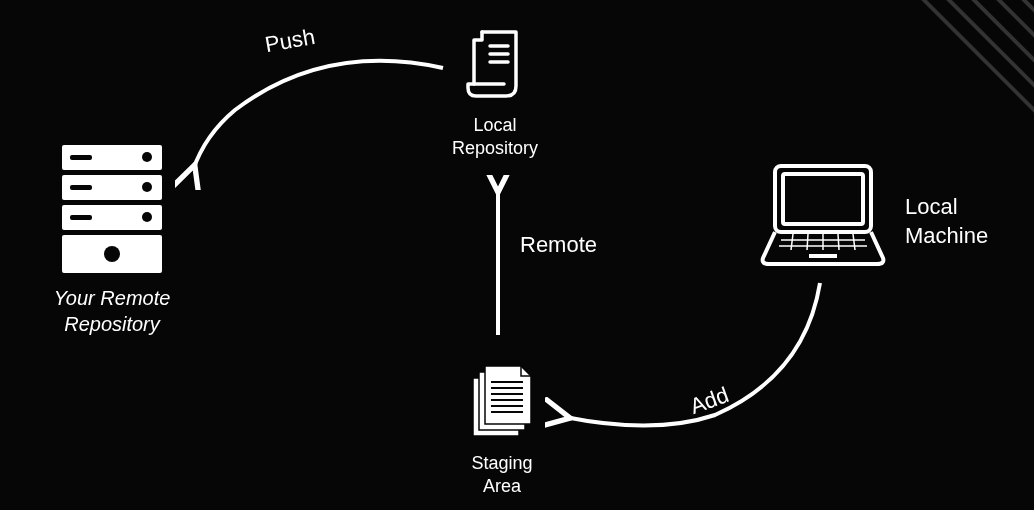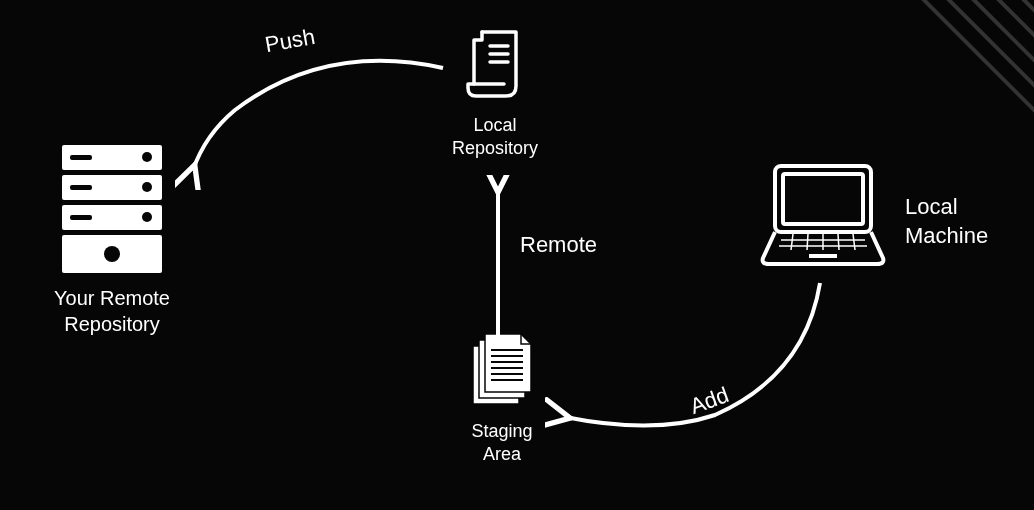--- a/index.html
+++ b/index.html
@@ -47,23 +47,23 @@
       color: #fff;
       font-size: 22px;
       font-weight: 400;
       line-height: 1.3;
       white-space: pre-line;
     }
     svg {
       display: block;
     }
     
-    #node-remote { left: 52px; top: 145px; }
+    #node-remote { left: 52px; top: 145px; font-style: italic; }
     #node-local-repo { left: 452px; top: 28px; }
-    #node-staging { left: 467px; top: 332px; }
+    #node-staging { left: 467px; top: 364px; }
     #node-machine { left: 753px; top: 160px; }
     #label-machine { left: 905px; top: 193px; }
     #label-push { left: 265px; top: 28px; transform: rotate(-10deg); }
     #label-commit { left: 520px; top: 232px; }
     #label-add { left: 690px; top: 388px; transform: rotate(-20deg); }
     #remote-label { margin-top: 10px; font-size: 20px; }
   </style>
 </head>
 <body>
 

